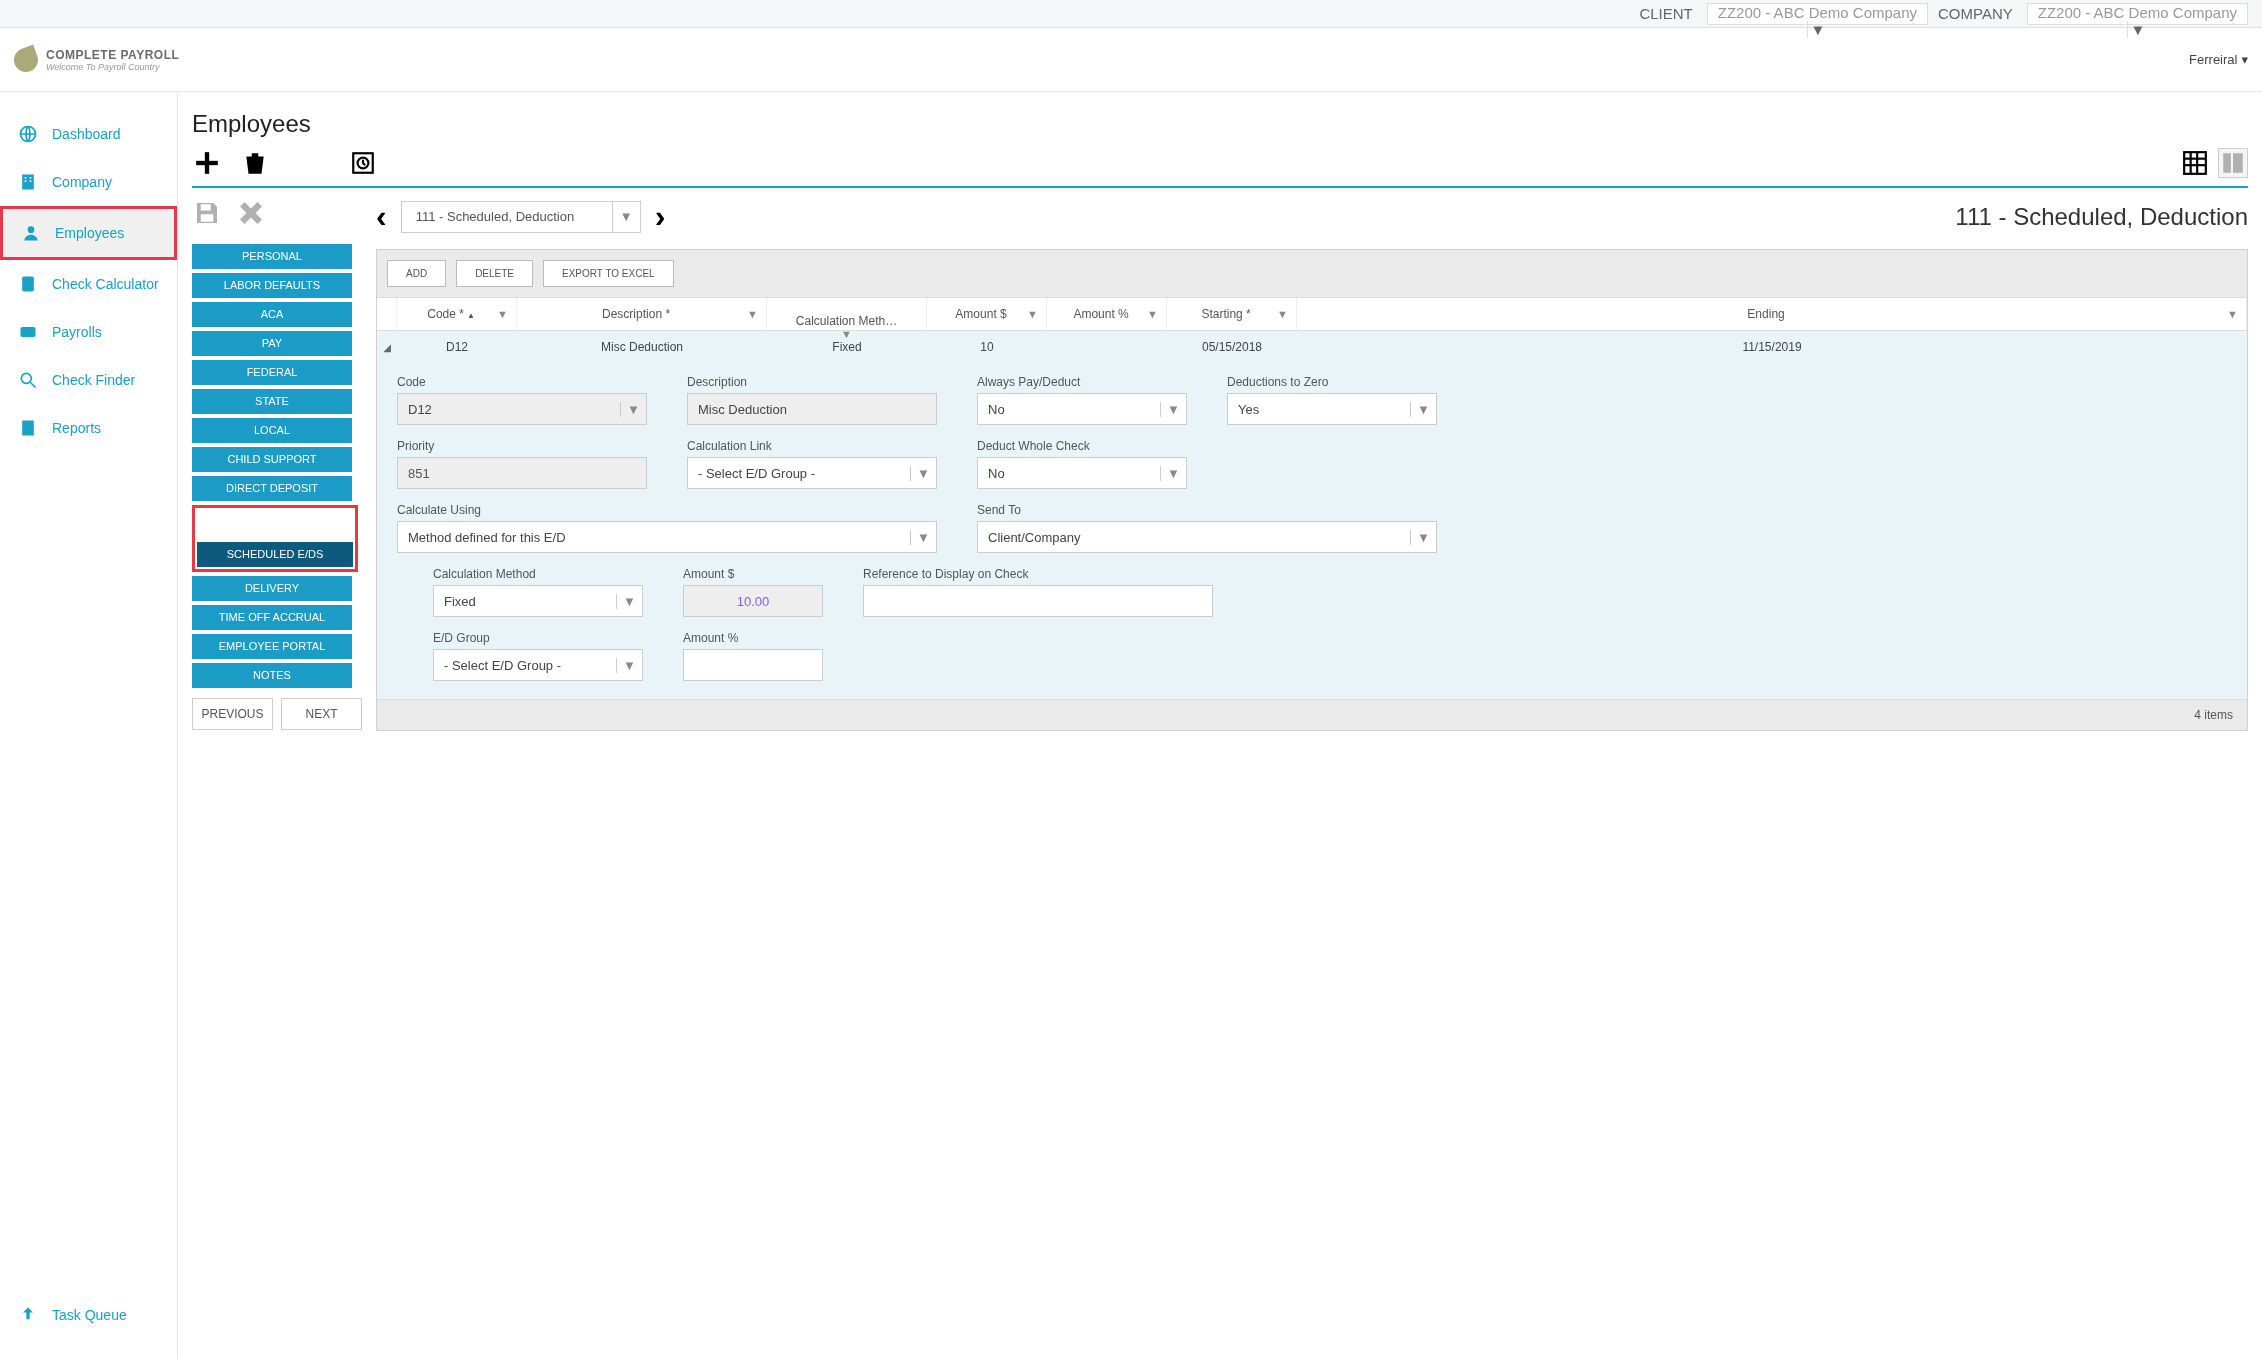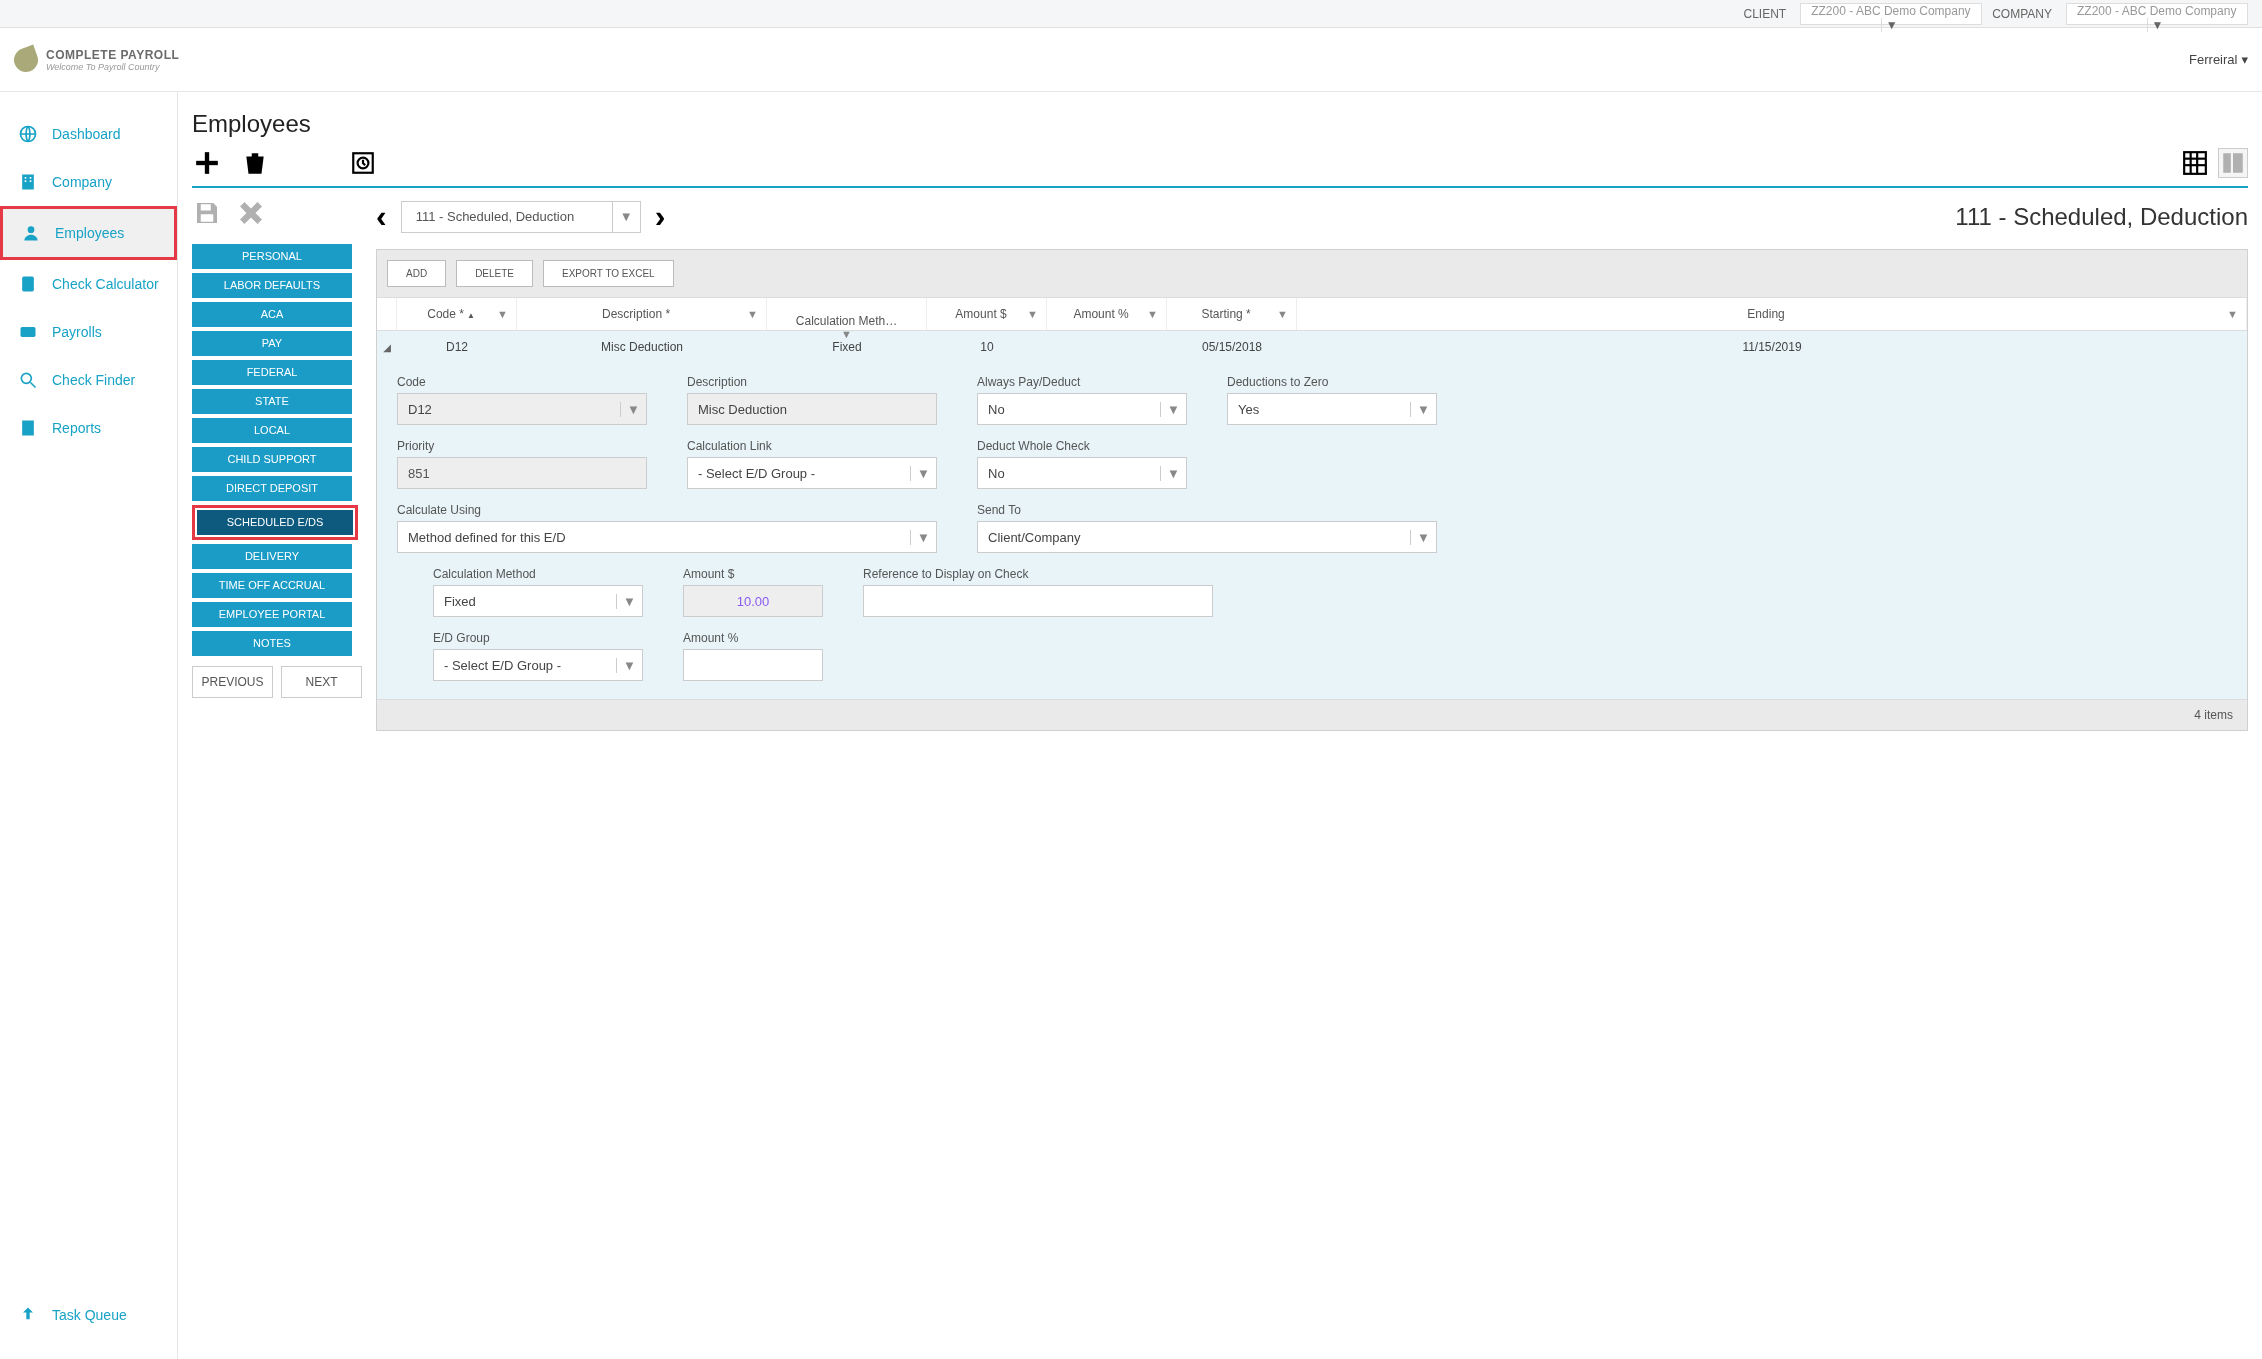--- a/index.html
+++ b/index.html
@@ -1,18 +1,18 @@
 <!DOCTYPE html>
 <html><head>
 <meta charset="utf-8">
 <style>
 * { box-sizing: border-box; margin: 0; padding: 0; font-family: Arial, Helvetica, sans-serif; }
 body { background: #fff; font-size: 13px; color: #333; }
 
-.topbar { background: #f5f6f7; border-bottom: 1px solid #e0e0e0; height: 28px; display: flex; justify-content: flex-end; align-items: center; padding: 0 14px; gap: 10px; font-size: 12px; color: #666; }
+.topbar { background: #f5f6f7; border-bottom: 1px solid #e0e0e0; height: 28px; display: flex; justify-content: flex-end; align-items: center; padding: 0 14px; gap: 10px; font-size: 15px; color: #666; }
 .topbar .label { margin-right: 4px; }
 .topbar .dd { display: flex; align-items: center; background: #fff; border: 1px solid #ddd; height: 22px; flex-direction: column; }
 .topbar .dd .val { padding: 0 10px; min-width: 180px; color: #999; }
 .topbar .dd .caret { width: 20px; text-align: center; border-left: 1px solid #ddd; color: #666; }
 
 .headerrow { display: flex; align-items: center; justify-content: space-between; height: 64px; padding: 0 14px; border-bottom: 1px solid #e6e6e6; }
 .logo { display: flex; align-items: center; gap: 8px; }
 .logo .leaf { width: 24px; height: 24px; background: #a9a97a; border-radius: 50% 0 50% 50%; transform: rotate(-20deg); }
 .logo .txt { font-size: 12px; color: #6b6b6b; font-weight: bold; letter-spacing: .5px; }
 .logo .sub { font-size: 9px; color: #999; font-style: italic; }
@@ -37,21 +37,21 @@
 .iconbtn.outline { border:1px solid #ccc; background:#f5f5f5;}
 .iconbtn.grey svg { fill: #b0b0b0; }
 
 .two-col { display: flex; gap: 14px; }
 .leftpane { width: 170px; }
 .rightpane { flex: 1; }
 
 .navbtn { width: 160px; height: 25px; background: #1a9cc7; color: #fff; text-align: center; font-size: 11px; line-height: 25px; margin-bottom: 4px; cursor: pointer; }
 .navbtn.selected { background: #0d5a7e; }
 .navbtn-wrap-hl { border: 3px solid #e63946; padding: 2px; width:166px; margin-bottom:4px; }
-.navbtn-wrap-hl .navbtn { margin-bottom: 0; width: 100%; }
+.navbtn-wrap-hl .navbtn { margin-bottom: 0; width: 100%; margin-top: 32px; }
 .prevnext { display: flex; gap: 8px; margin-top: 10px; }
 .prevnext button { flex:1; border: 1px solid #ccc; background: #fff; padding: 8px 0; font-size: 12px; color:#555; cursor:pointer;}
 
 .recordhdr { display: flex; align-items: center; justify-content: space-between; margin-bottom: 14px; }
 .recordhdr-left { display: flex; align-items: center; gap: 14px; }
 .saveicons { display: flex; gap: 14px; }
 .saveicons svg { width: 30px; height:30px; fill:#b0b0b0; }
 .chevron { font-size: 32px; color: #000; cursor: pointer; user-select:none; font-weight:bold;}
 .recdd { border: 1px solid #ccc; height: 32px; display: flex; align-items: center; min-width: 240px; }
 .recdd .v { flex: 1; padding: 0 14px; color:#555; font-size:13px;}

